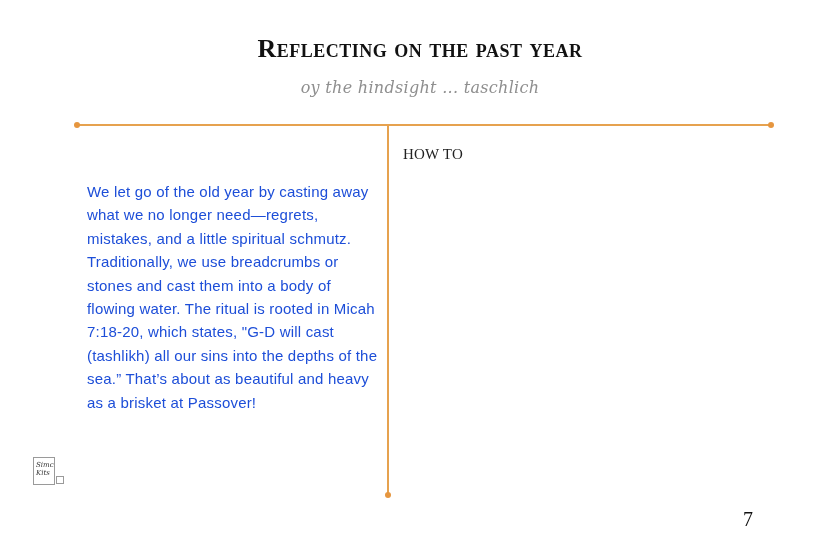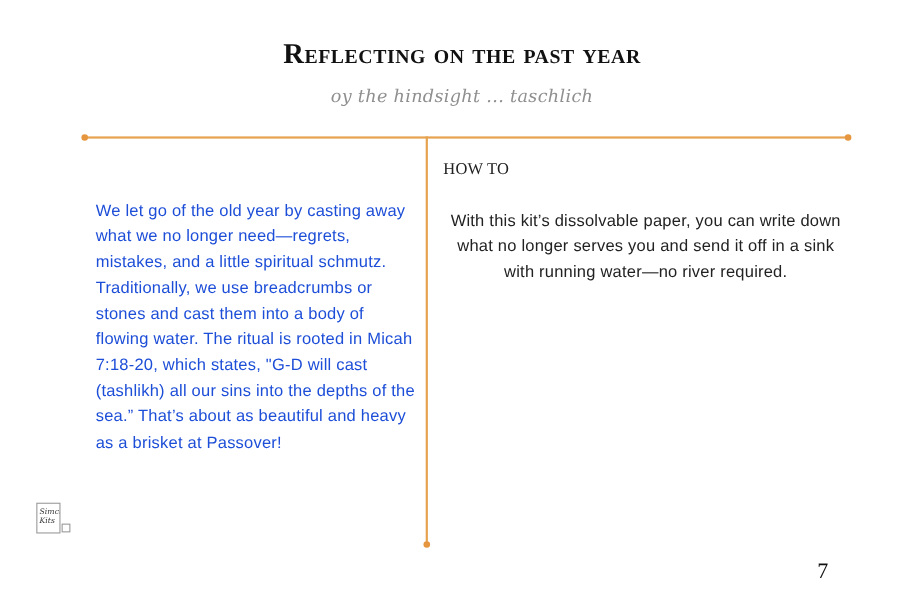--- a/index.html
+++ b/index.html
@@ -63,19 +63,18 @@
 <div class="hline"></div>
 <div class="dot" style="left:74px; top:122px;"></div>
 <div class="dot" style="left:768px; top:122px;"></div>
 <div class="vline"></div>
 <div class="dot" style="left:385px; top:492px;"></div>
 
 <div class="left-text">We let go of the old year by casting away what we no longer need—regrets, mistakes, and a little spiritual schmutz. Traditionally, we use breadcrumbs or stones and cast them into a body of flowing water. The ritual is rooted in Micah 7:18-20, which states, "G-D will cast (tashlikh) all our sins into the depths of the sea.” That’s about as beautiful and heavy as a brisket at Passover!</div>
 
 <div class="howto">HOW TO</div>
 <div class="right-text">
-  <p>With this kit’s dissolvable paper, you can write down what no longer serves you and send it off in a sink with running water—no river required.</p>
 </div>
 
 <div class="logo">Simcha Kits</div>
 <div class="logo-tab"></div>
 
 <div class="page-num">7</div>
 
 </body></html>

